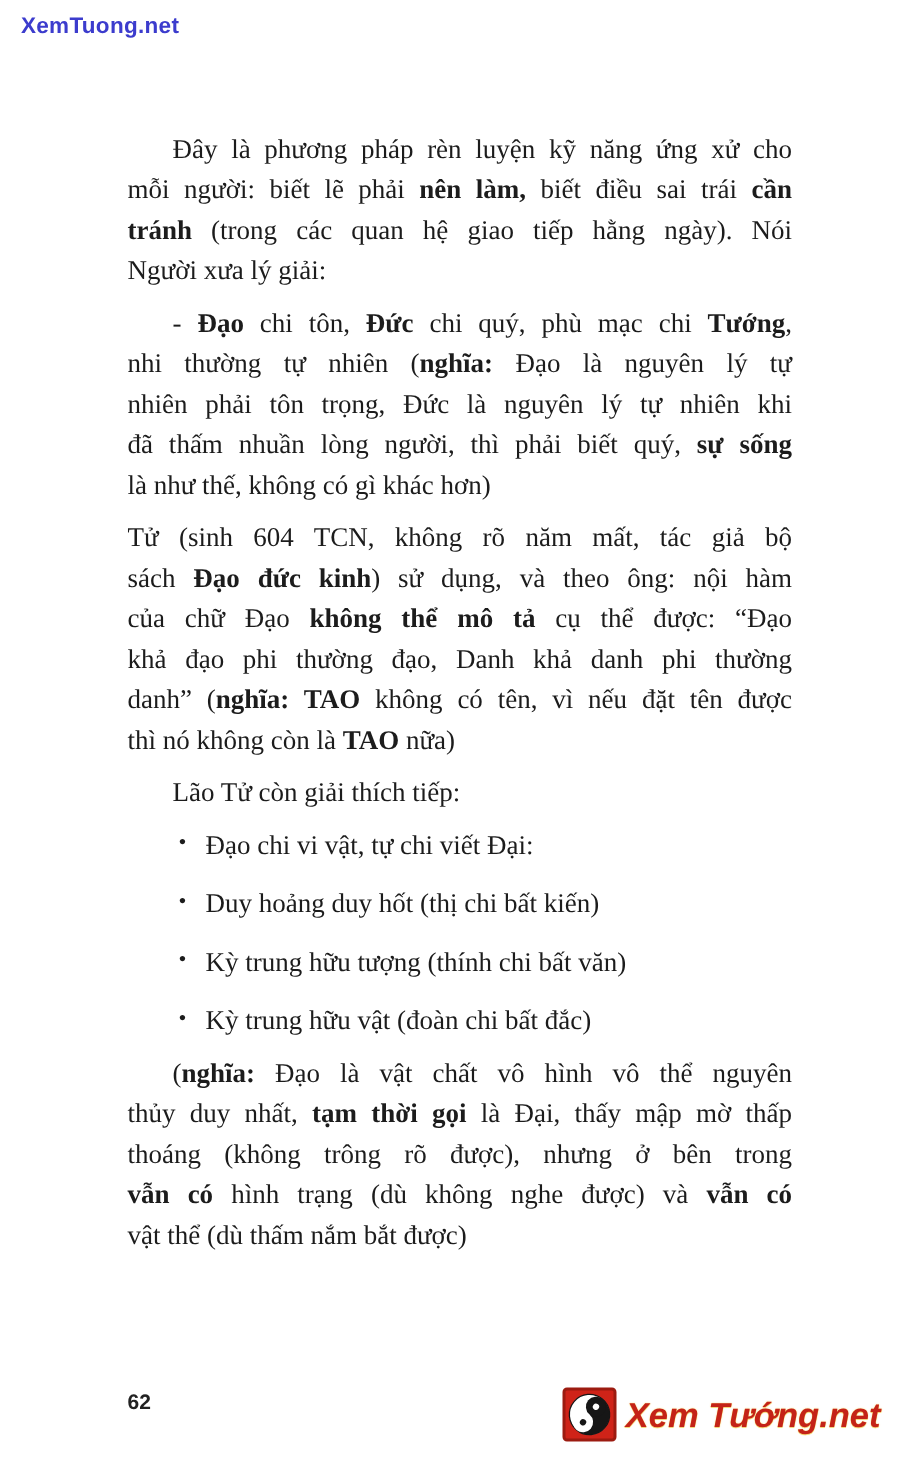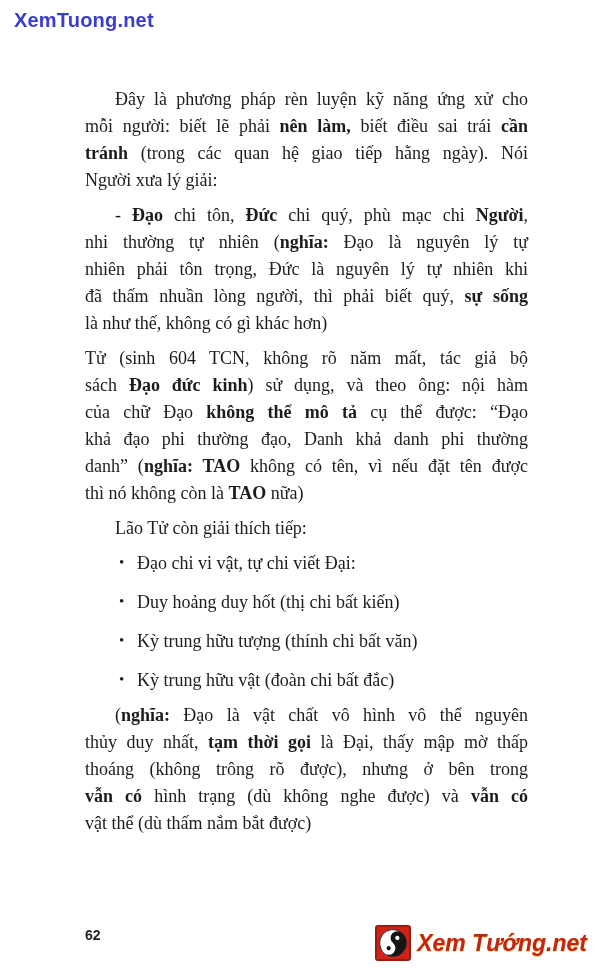--- a/index.html
+++ b/index.html
@@ -3,21 +3,21 @@
 <meta charset="utf-8">
 <style>
   html,body{margin:0;padding:0;}
   body{
     width:600px;height:975px;background:#ffffff;position:relative;overflow:hidden;
     font-family:"Liberation Serif","DejaVu Serif",serif;color:#1c1c1c;
   }
   .watermark{
     position:absolute;left:14px;top:9px;
     font-family:"Liberation Sans","DejaVu Sans",sans-serif;
-    font-size:20px;font-weight:600;color:#3c3ccd;letter-spacing:.2px;
+    font-size:15px;font-weight:600;color:#3c3ccd;letter-spacing:.2px;
   }
   .body-col{
     position:absolute;left:85px;top:86px;width:443px;
     font-size:18px;line-height:27px;
   }
   .para{margin:0 0 8px 0;}
   .line{
     text-align:justify;text-align-last:justify;
     -moz-text-align-last:justify;
   }
@@ -57,21 +57,21 @@
 <div class="watermark">XemTuong.net</div>
 
 <div class="body-col" id="body-col">
     <div class="para">
       <div class="line indent">Đây là phương pháp rèn luyện kỹ năng ứng xử cho</div>
       <div class="line">mỗi người: biết lẽ phải <b>nên làm,</b> biết điều sai trái <b>cần</b></div>
       <div class="line"><b>tránh</b> (trong các quan hệ giao tiếp hằng ngày). Nói</div>
       <div class="line lastline">Người xưa lý giải:</div>
     </div>
     <div class="para">
-      <div class="line indent">- <b>Đạo</b> chi tôn, <b>Đức</b> chi quý, phù mạc chi <b>Người</b>,</div>
+      <div class="line indent">- <b>Đạo</b> chi tôn, <b>Đức</b> chi quý, phù mạc chi <b>Tướng</b>,</div>
       <div class="line">nhi thường tự nhiên (<b>nghĩa:</b> Đạo là nguyên lý tự</div>
       <div class="line">nhiên phải tôn trọng, Đức là nguyên lý tự nhiên khi</div>
       <div class="line">đã thấm nhuần lòng người, thì phải biết quý, <b>sự sống</b></div>
       <div class="line lastline">là như thế, không có gì khác hơn)</div>
     </div>
     <div class="para">
       <div class="line">Tử (sinh 604 TCN, không rõ năm mất, tác giả bộ</div>
       <div class="line">sách <b>Đạo đức kinh</b>) sử dụng, và theo ông: nội hàm</div>
       <div class="line">của chữ Đạo <b>không thể mô tả</b> cụ thể được: “Đạo</div>
       <div class="line">khả đạo phi thường đạo, Danh khả danh phi thường</div>

